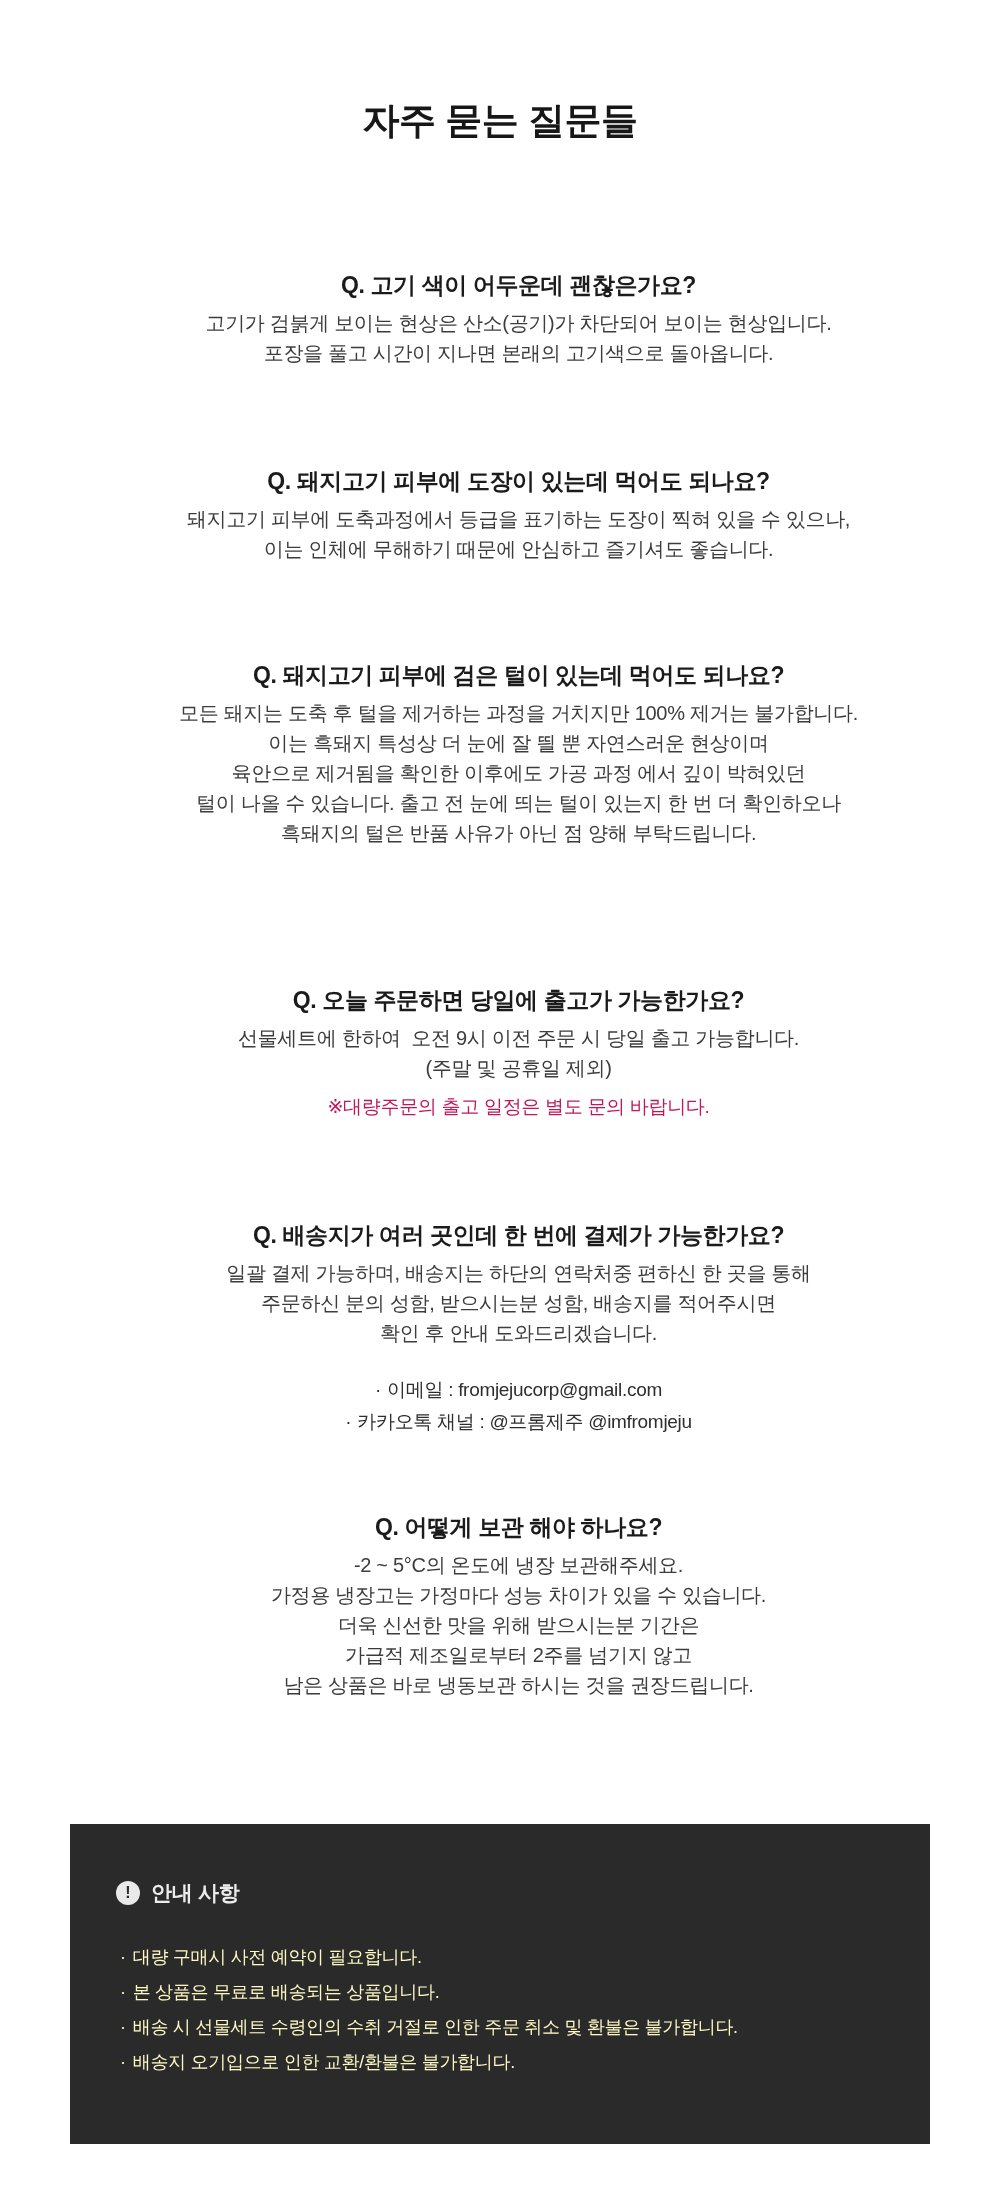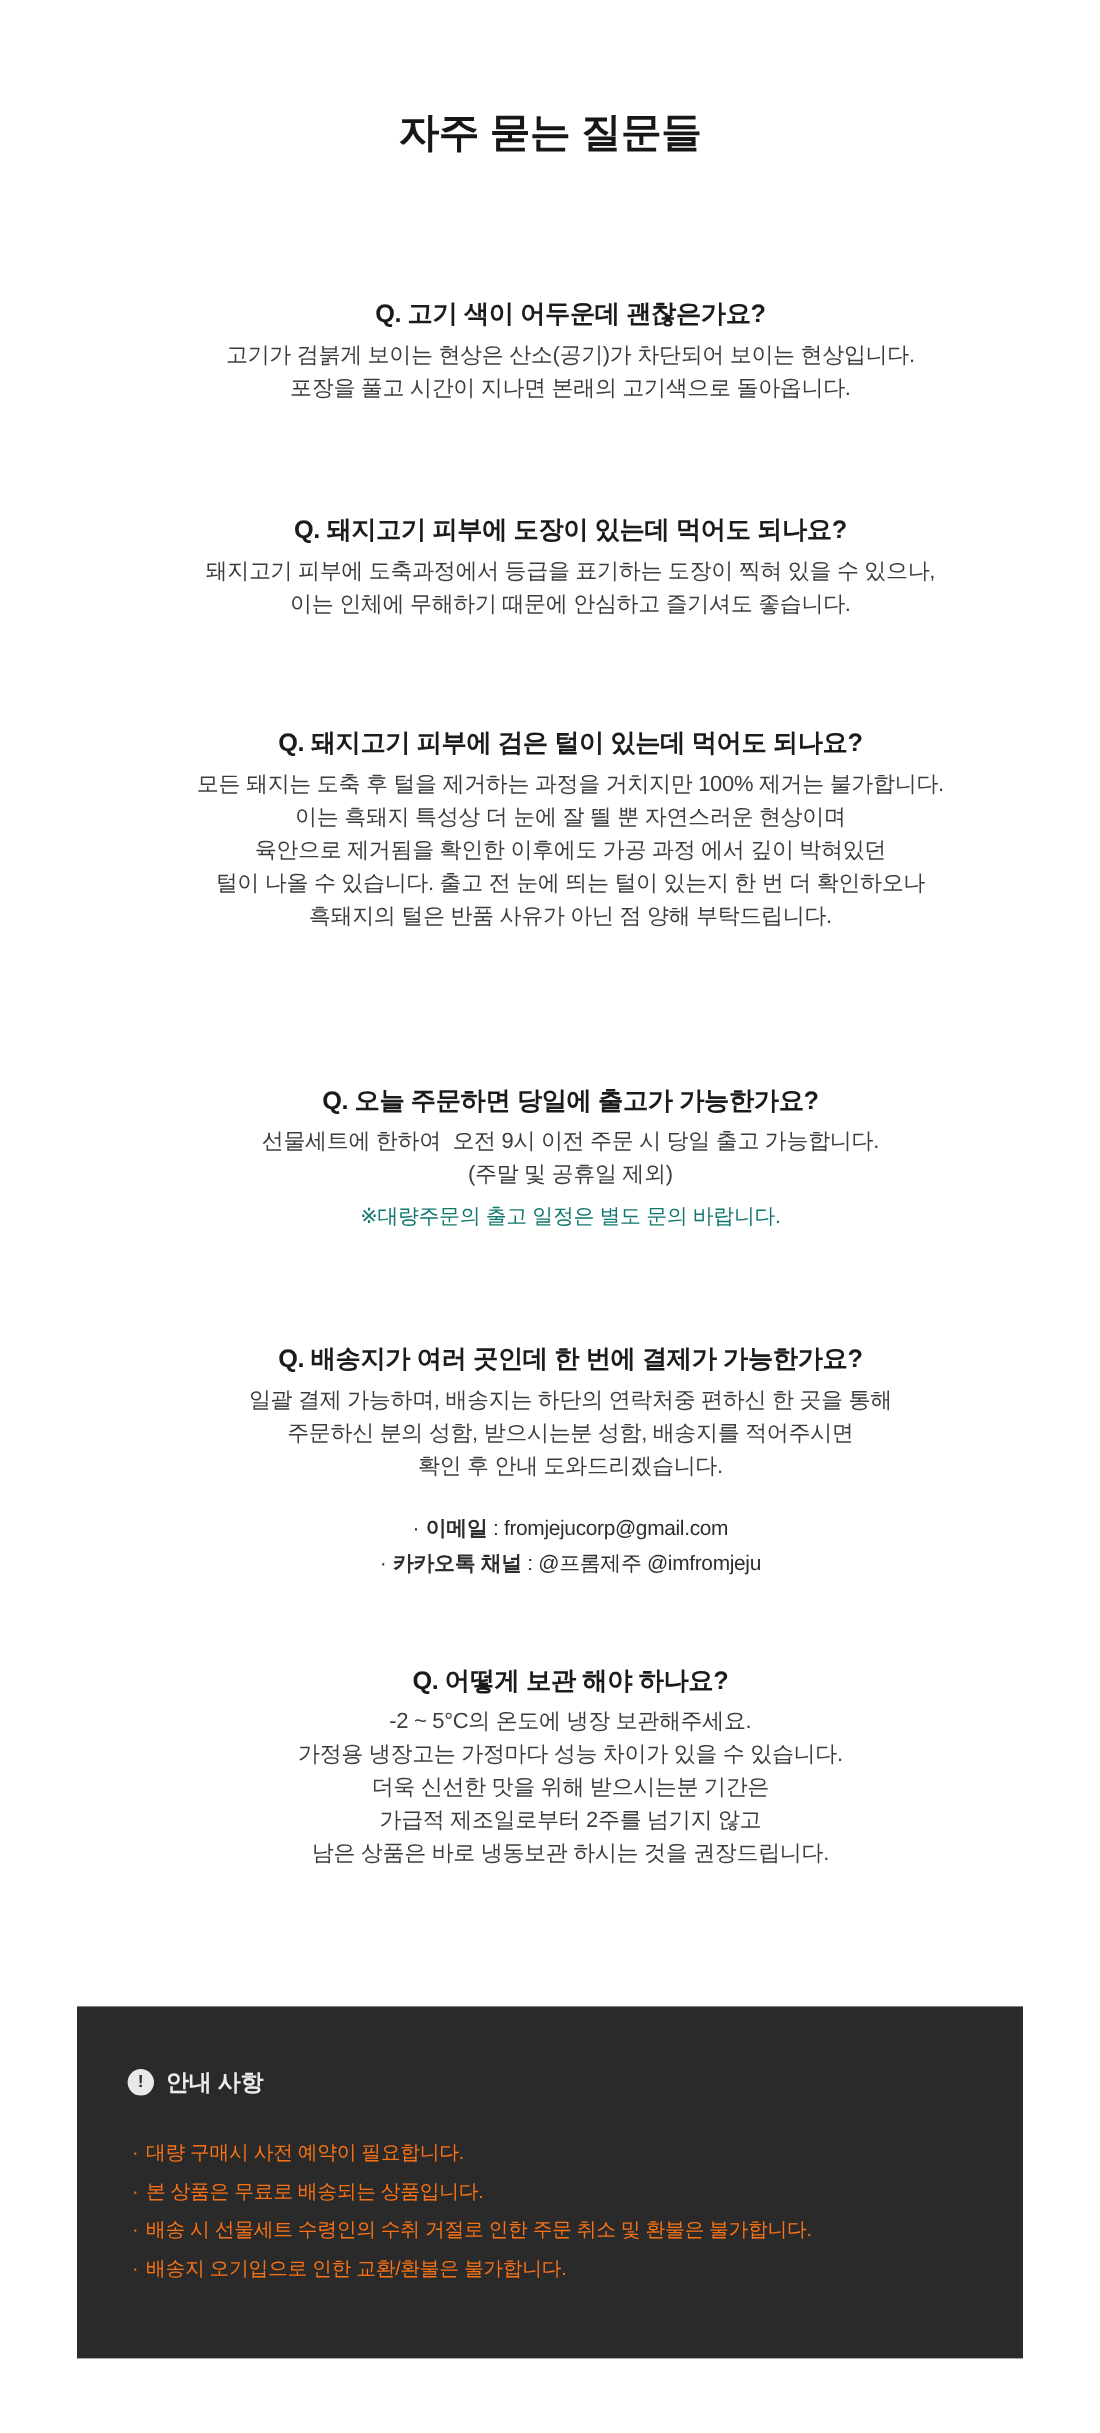--- a/index.html
+++ b/index.html
@@ -48,31 +48,31 @@
     font-size: 20px;
     line-height: 30px;
     font-weight: 400;
     color: #3c3c3c;
     letter-spacing: -0.3px;
     white-space: pre-wrap;
   }
   .answer-line.muted {
     margin-top: 9px;
     font-size: 19px;
-    color: #0f766e;
+    color: #be185d;
   }
   .contact-list { margin-top: 26px; }
   .contact-item {
     font-size: 19px;
     line-height: 32px;
     color: #2e2e2e;
     letter-spacing: -0.3px;
   }
   .contact-item .bullet { margin-right: 6px; }
-  .contact-item .contact-label { font-weight: 700; }
+  .contact-item .contact-label { font-weight: 400; }
   .notice-box {
     box-sizing: border-box;
     width: 860px;
     height: 320px;
     margin: 124px auto 0;
     background: #2a2a2a;
     text-align: left;
     padding: 55px 46px 0;
   }
   .notice-header {
@@ -101,21 +101,21 @@
   }
   .notice-list {
     margin: 33px 0 0;
     padding: 0 0 0 4px;
     list-style: none;
   }
   .notice-item {
     font-size: 18px;
     line-height: 35px;
     font-weight: 400;
-    color: #f97316;
+    color: #fef9c3;
     letter-spacing: -0.3px;
   }
   .notice-item .bullet { margin-right: 7px; }
 </style>
 </head>
 <body>
 
 <main class="page">
 
   <h1 class="page-title">자주 묻는 질문들</h1>

